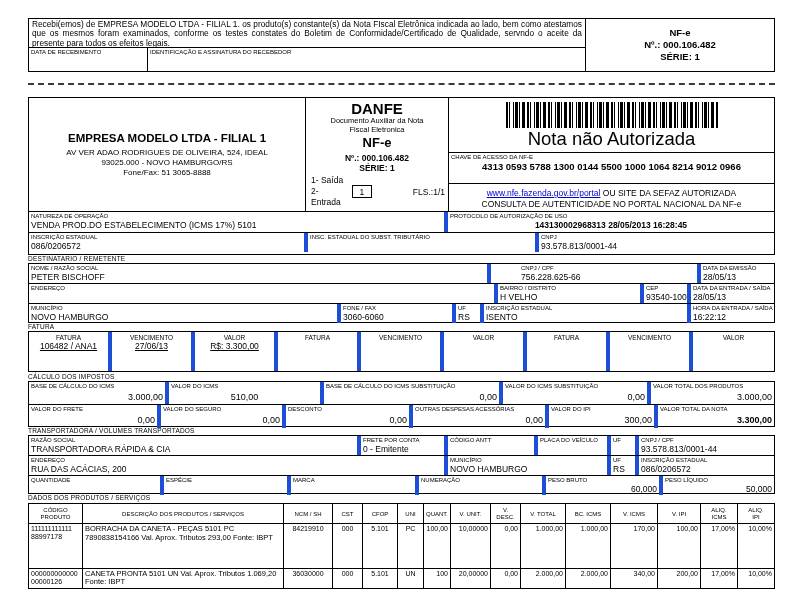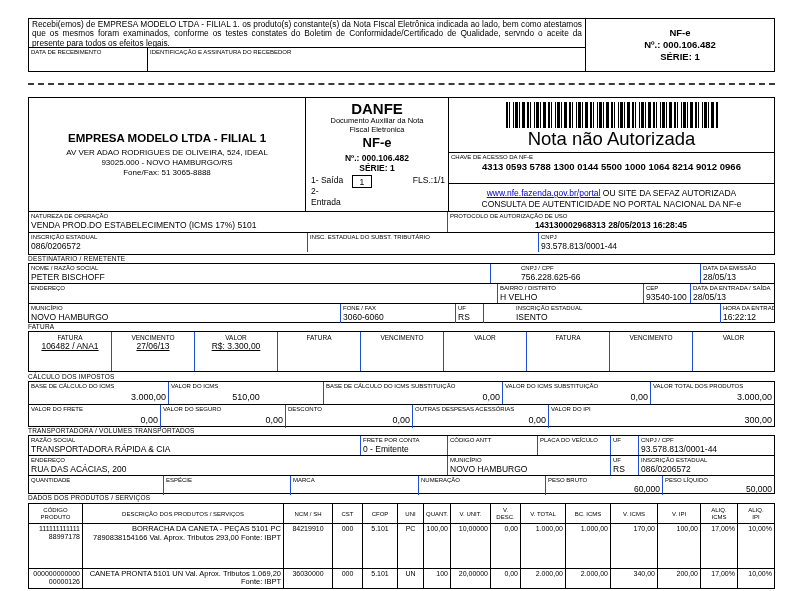--- a/index.html
+++ b/index.html
@@ -5,21 +5,21 @@
   * { box-sizing: border-box; margin: 0; padding: 0; }
   html,body { width: 800px; height: 591px; background: #fff; }
   body { font-family: "Liberation Sans", sans-serif; color: #000; position: relative; overflow: hidden; }
   .abs { position: absolute; left: 28px; width: 747px; }
   .box { border: 1px solid #000; background: #fff; }
   .seclbl { font-size: 6.5px; line-height: 8px; font-weight: normal; letter-spacing: 0.2px; }
 
   
   .grid-row { display: flex; border-bottom: 1px solid #000; align-items: stretch; }
   .grid-row:last-child { border-bottom: none; }
-  .cell { border-right: 1px solid #1d4ed8; display: flex; flex-direction: column; overflow: hidden; }
+  .cell { border-right: 4px solid #1d4ed8; display: flex; flex-direction: column; overflow: hidden; }
   .cell:last-child { border-right: none; flex: 1 1 auto !important; }
   .lbl { font-size: 6px; line-height: 7px; padding: 1px 2px 0 2px; white-space: nowrap; overflow: hidden; }
   .val { font-size: 8.5px; line-height: 10px; padding: 0 2px 1px 2px; white-space: nowrap; overflow: hidden; }
   .fat .lbl { text-align: center; font-size: 6.5px; padding-top: 2px; }
   .fat .val { text-align: center; text-decoration: underline; }
 
   
   #receipt-box { top: 18px; height: 54px; display: flex; }
   .r-left { width: 557px; border-right: 1px solid #000; display: flex; flex-direction: column; }
   .r-par { height: 29px; border-bottom: 1px solid #000; font-size: 8.3px; line-height: 9.4px; padding: 1px 3px; text-align: justify; }
@@ -35,21 +35,21 @@
   #danfe-box { top: 97px; height: 115px; display: flex; }
   .d-col1 { width: 277px; border-right: 1px solid #000; display: flex; flex-direction: column; justify-content: center; text-align: center; }
   .emit-nome { font-weight: bold; font-size: 11.5px; line-height: 13px; margin-bottom: 3px; }
   .emit-line { font-size: 8px; line-height: 10px; }
   .d-col2 { width: 143px; border-right: 1px solid #000; text-align: center; position: relative; padding-top: 3px; }
   .danfe-title { font-weight: bold; font-size: 15px; line-height: 15px; }
   .danfe-sub { font-size: 7.5px; line-height: 8.5px; white-space: pre-line; margin-top: 1px; }
   .danfe-nfe { font-weight: bold; font-size: 13px; line-height: 14px; margin-top: 2px; }
   .danfe-num { font-weight: bold; font-size: 8.5px; line-height: 10px; margin-top: 3px; }
   .danfe-serie { font-weight: bold; font-size: 8.5px; line-height: 10px; }
-  .saida-block { position: absolute; bottom: 3px; left: 5px; right: 3px; display: flex; text-align: left; }
+  .saida-block { position: absolute; bottom: 3px; left: 5px; right: 3px; display: flex; align-items: center; text-align: left; }
   .saida-lines { font-size: 8.5px; line-height: 11px; }
   .tipo-box { border: 1px solid #000; width: 22px; height: 13px; line-height: 12px; text-align: center; font-size: 8.5px; margin: 0 5px; }
   .fls { font-size: 8.5px; padding-left: 36px; }
   .d-col3 { flex: 1; display: flex; flex-direction: column; }
   .bc-cell { height: 55px; border-bottom: 1px solid #000; }
   .barcode { width: 212px; height: 26px; margin: 4px auto 0 auto;
     background: repeating-linear-gradient(90deg,
       #000 0, #000 2px, #fff 2px, #fff 3px, #000 3px, #000 4px, #fff 4px, #fff 7px,
       #000 7px, #000 8px, #fff 8px, #fff 9px, #000 9px, #000 12px, #fff 12px, #fff 13px,
       #000 13px, #000 14px, #fff 14px, #fff 16px, #000 16px, #000 19px, #fff 19px, #fff 21px); }
@@ -77,21 +77,21 @@
   #impostos-box .val { font-size: 9px; padding-top: 2px; }
 
   #transp-label { top: 427px; }
   #transporte-box { top: 435px; height: 59px; display: flex; flex-direction: column; }
   #transporte-box .grid-row { flex: 1; }
 
   #prod-label { top: 494px; }
   #produtos-box { top: 503px; height: 86px; display: flex; flex-direction: column; }
   .prow { display: flex; border-bottom: 1px solid #000; }
   .prow:last-child { border-bottom: none; flex: 1; }
-  .pcell { border-right: 1px solid #000; overflow: hidden; padding: 1px 2px; font-size: 7px; line-height: 8.3px; white-space: pre-line; text-align: right; }
+  .pcell { border-right: 1px solid #000; overflow: hidden; padding: 1px 2px; font-size: 7px; line-height: 8.3px; white-space: pre-line; }
   .pcell:last-child { border-right: none; flex: 1 1 auto !important; }
   .phead { display: flex; align-items: center; justify-content: center; text-align: center; font-size: 6px; line-height: 7px; height: 20px; }
   .prow-h { height: 20px; }
   .prow-1 { height: 46px; }
   .pdesc { font-size: 7.5px; line-height: 8.6px; white-space: normal; }
 </style>
 </head>
 <body>
 
 <div class="abs box" id="receipt-box">
@@ -220,21 +220,21 @@
         <div class="val">NOVO HAMBURGO</div>
       </div>
       <div class="cell" style="flex: 0 0 115px;">
         <div class="lbl">FONE / FAX</div>
         <div class="val">3060-6060</div>
       </div>
       <div class="cell" style="flex: 0 0 28px;">
         <div class="lbl">UF</div>
         <div class="val">RS</div>
       </div>
-      <div class="cell" style="flex: 0 0 207px; margin-left: 30px;">
+      <div class="cell" style="flex: 0 0 207px;">
         <div class="lbl">INSCRIÇÃO ESTADUAL</div>
         <div class="val">ISENTO</div>
       </div>
       <div class="cell" style="flex: 0 0 85px;">
         <div class="lbl">HORA DA ENTRADA / SAÍDA</div>
         <div class="val">16:22:12</div>
       </div>
     </div>
   </div>
 
@@ -317,20 +317,24 @@
         <div class="lbl">DESCONTO</div>
         <div class="val" style="text-align: right;">0,00</div>
       </div>
       <div class="cell" style="flex: 0 0 136px;">
         <div class="lbl">OUTRAS DESPESAS ACESSÓRIAS</div>
         <div class="val" style="text-align: right;">0,00</div>
       </div>
       <div class="cell" style="flex: 0 0 109px;">
         <div class="lbl">VALOR DO IPI</div>
         <div class="val" style="text-align: right;">300,00</div>
+      </div>
+      <div class="cell" style="flex: 0 0 118px;">
+        <div class="lbl">VALOR TOTAL DA NOTA</div>
+        <div class="val" style="text-align: right; font-weight: bold;">3.300,00</div>
       </div>
     </div>
   </div>
 
 <div class="abs seclbl" id="transp-label">TRANSPORTADORA / VOLUMES TRANSPORTADOS</div>
 <div class="abs box" id="transporte-box">
     <div class="grid-row">
       <div class="cell" style="flex: 0 0 332px;">
         <div class="lbl">RAZÃO SOCIAL</div>
         <div class="val">TRANSPORTADORA RÁPIDA &amp; CIA</div>

